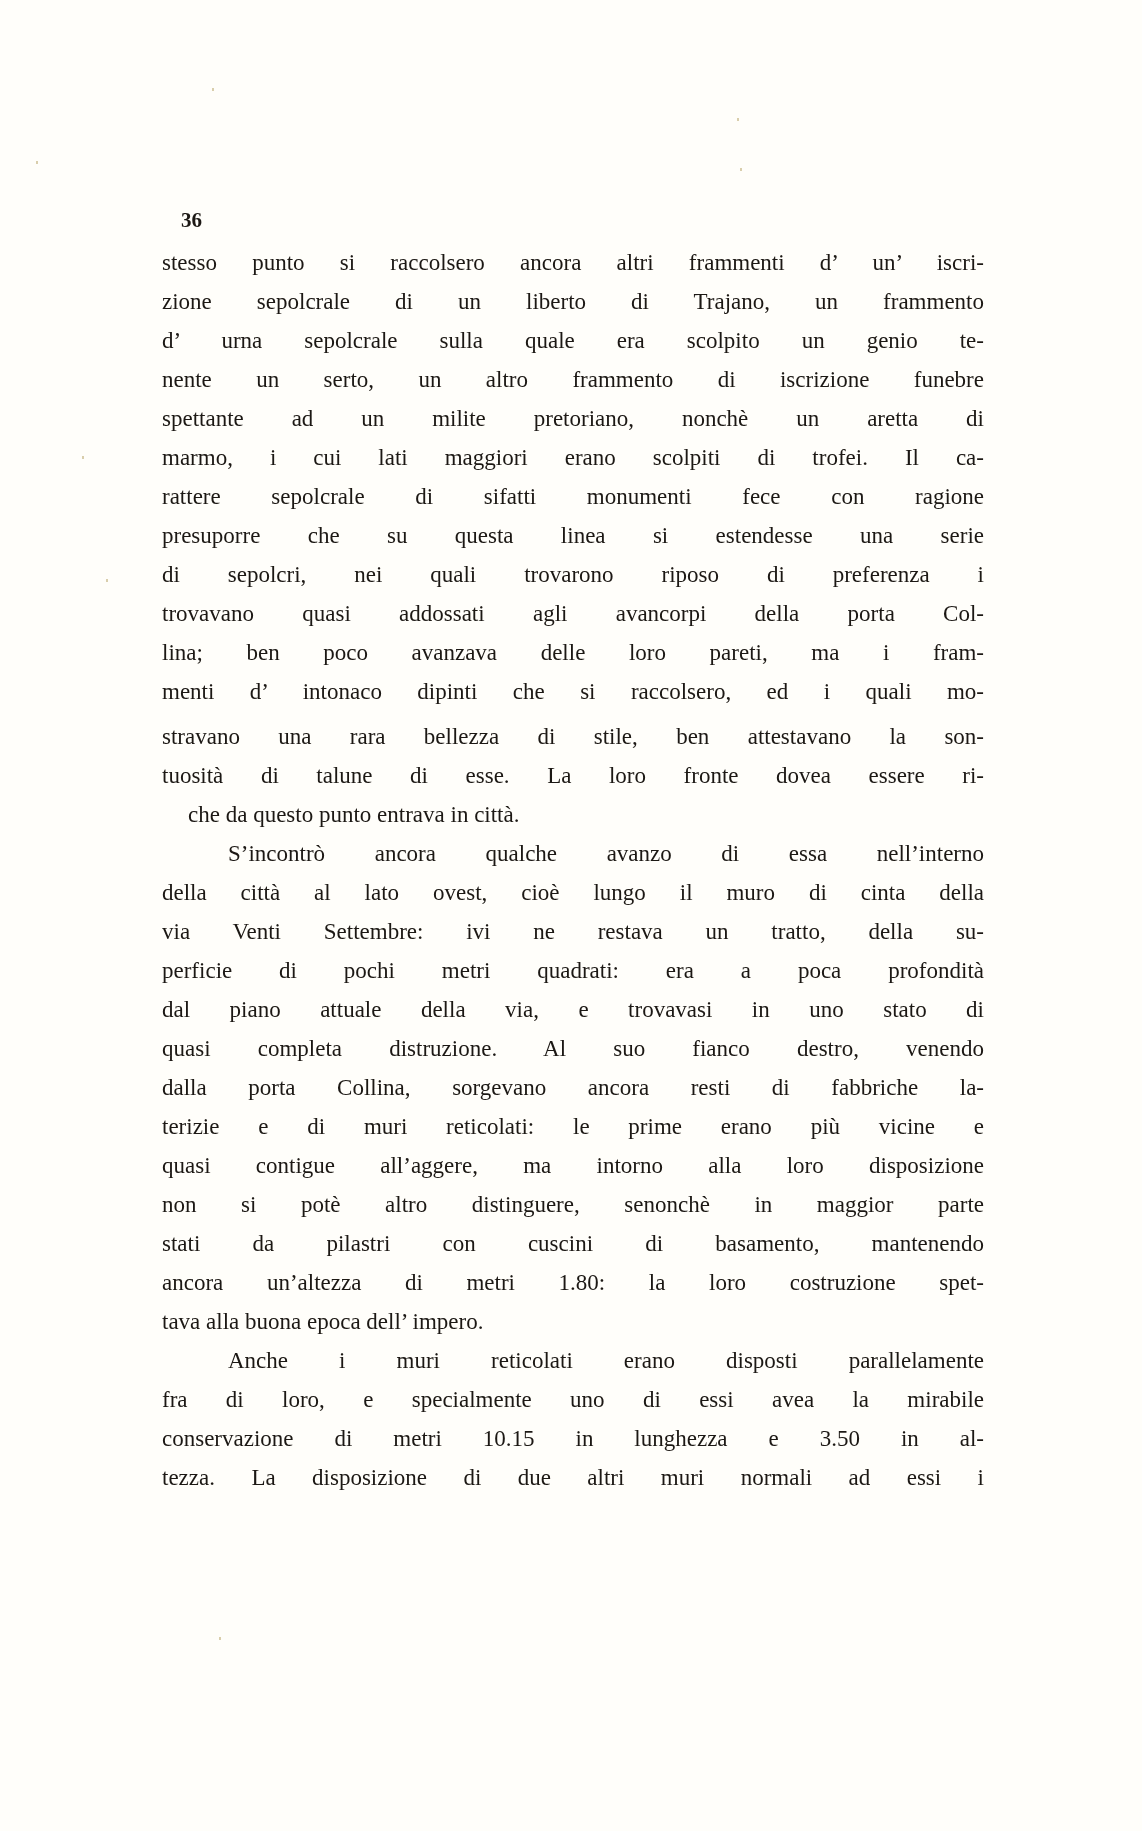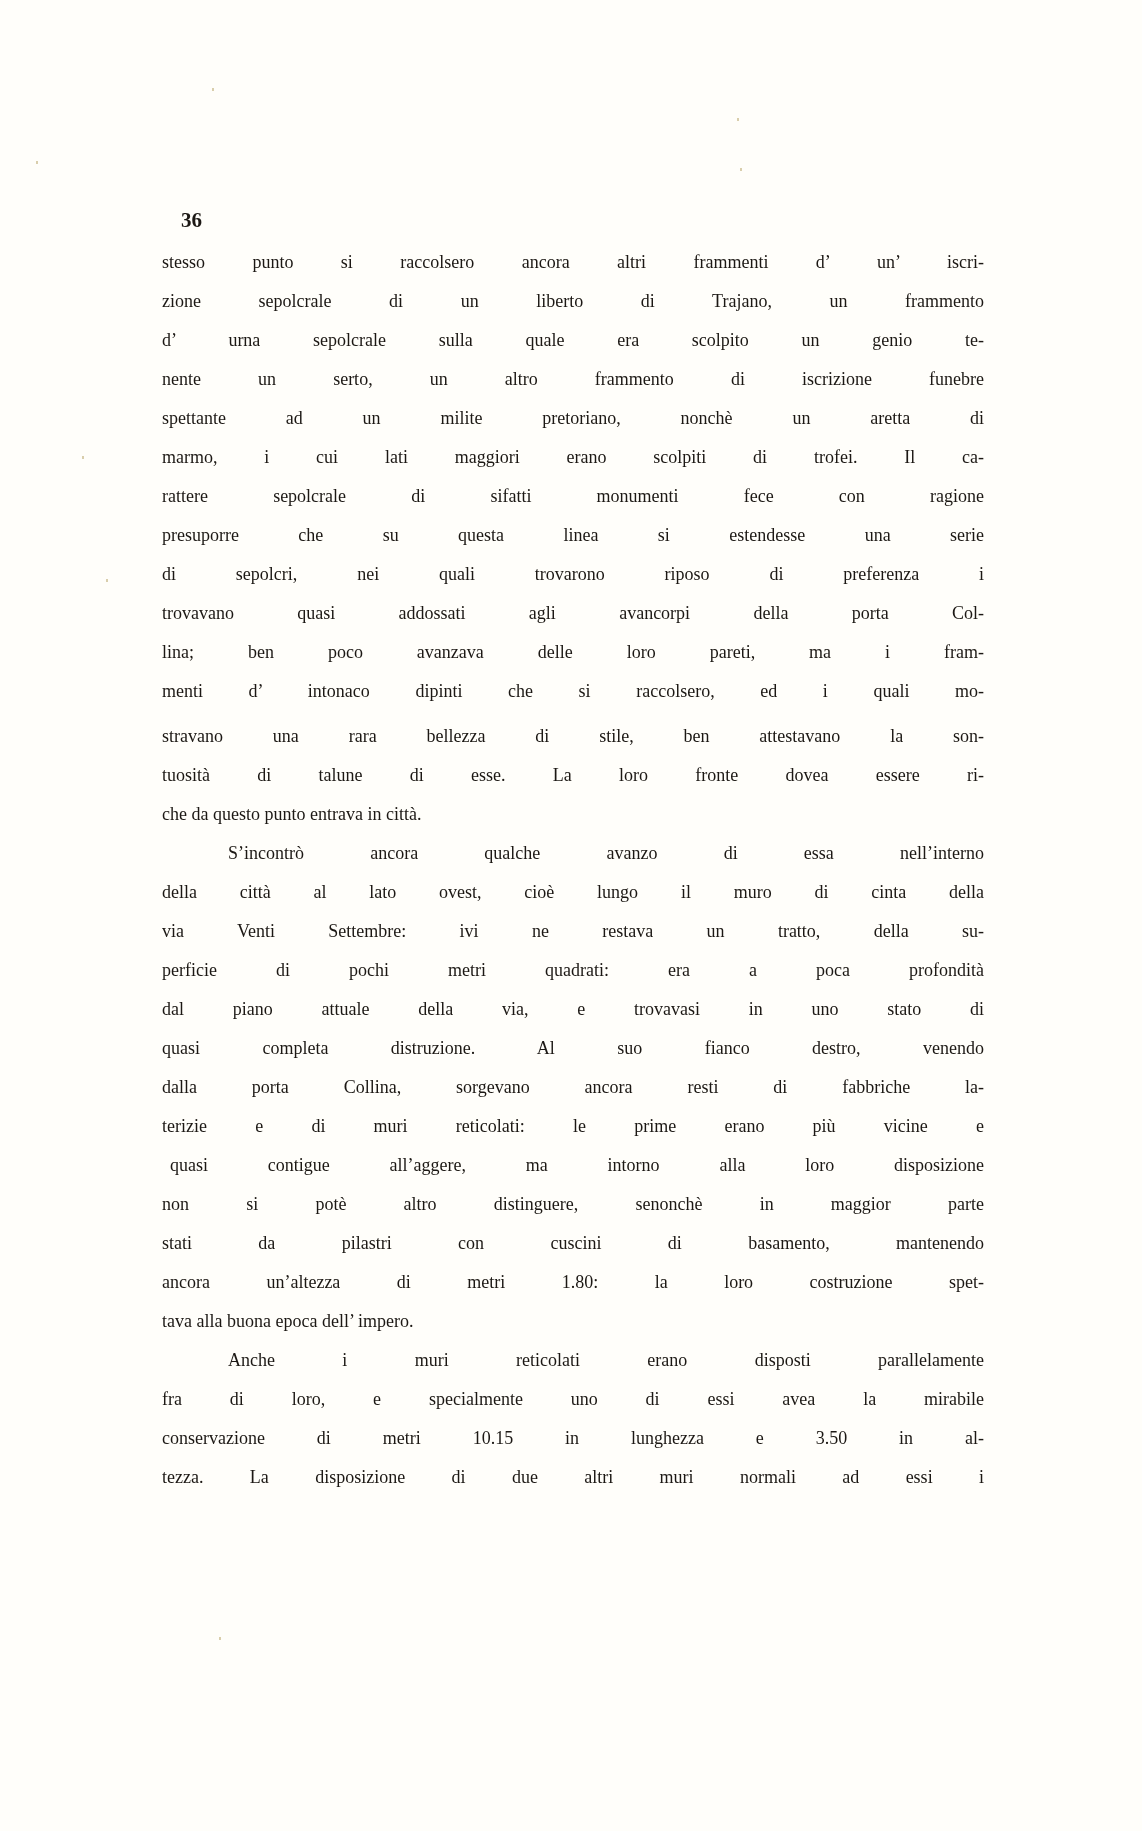--- a/index.html
+++ b/index.html
@@ -26,21 +26,21 @@
   .body-text {
     position: absolute;
     left: 162px;
     top: 243px;
     width: 822px;
   }
   .line {
     display: block;
     height: 39px;
     line-height: 39px;
-    font-size: 18px;
+    font-size: 23px;
     text-align: justify;
     text-align-last: justify;
     white-space: nowrap;
   }
   .line.indent {
     padding-left: 66px;
   }
   .line.last-of-para {
     text-align-last: left;
   }
@@ -67,33 +67,33 @@
     <span class="line" style="white-space: normal;">spettante ad un milite pretoriano, nonchè un aretta di</span>
     <span class="line" style="white-space: normal;">marmo, i cui lati maggiori erano scolpiti di trofei. Il ca-</span>
     <span class="line" style="white-space: normal;">rattere sepolcrale di sifatti monumenti fece con ragione</span>
     <span class="line" style="white-space: normal;">presuporre che su questa linea si estendesse una serie</span>
     <span class="line" style="white-space: normal;">di sepolcri, nei quali trovarono riposo di preferenza i</span>
     <span class="line" style="white-space: normal;">trovavano quasi addossati agli avancorpi della porta Col-</span>
     <span class="line" style="white-space: normal;">lina; ben poco avanzava delle loro pareti, ma i fram-</span>
     <span class="line" style="white-space: normal;">menti d’ intonaco dipinti che si raccolsero, ed i quali mo-</span>
     <span class="line" style="white-space: normal; margin-top: 6px;">stravano una rara bellezza di stile, ben attestavano la son-</span>
     <span class="line" style="white-space: normal;">tuosità di talune di esse. La loro fronte dovea essere ri-</span>
-    <span class="line last-of-para" style="white-space: normal;">che da questo punto entrava in città.</span>
+    <span class="line last-of-para" style="white-space: normal; margin-left: 26px;">che da questo punto entrava in città.</span>
   </div>
 
   <div class="paragraph">
     <span class="line indent" style="white-space: normal;">S’incontrò ancora qualche avanzo di essa nell’interno</span>
     <span class="line" style="white-space: normal;">della città al lato ovest, cioè lungo il muro di cinta della</span>
     <span class="line" style="white-space: normal;">via Venti Settembre: ivi ne restava un tratto, della su-</span>
     <span class="line" style="white-space: normal;">perficie di pochi metri quadrati: era a poca profondità</span>
     <span class="line" style="white-space: normal;">dal piano attuale della via, e trovavasi in uno stato di</span>
     <span class="line" style="white-space: normal;">quasi completa distruzione. Al suo fianco destro, venendo</span>
     <span class="line" style="white-space: normal;">dalla porta Collina, sorgevano ancora resti di fabbriche la-</span>
     <span class="line" style="white-space: normal;">terizie e di muri reticolati: le prime erano più vicine e</span>
-    <span class="line" style="white-space: normal; margin-left: 8px;">quasi contigue all’aggere, ma intorno alla loro disposizione</span>
+    <span class="line" style="white-space: normal;">quasi contigue all’aggere, ma intorno alla loro disposizione</span>
     <span class="line" style="white-space: normal;">non si potè altro distinguere, senonchè in maggior parte</span>
     <span class="line" style="white-space: normal;">stati da pilastri con cuscini di basamento, mantenendo</span>
     <span class="line" style="white-space: normal; font-family: Liberation Serif, serif;">ancora un’altezza di metri 1.80: la loro costruzione spet-</span>
     <span class="line last-of-para" style="white-space: normal;">tava alla buona epoca dell’ impero.</span>
   </div>
 
   <div class="paragraph">
     <span class="line indent" style="white-space: normal;">Anche i muri reticolati erano disposti parallelamente</span>
     <span class="line" style="white-space: normal;">fra di loro, e specialmente uno di essi avea la mirabile</span>
     <span class="line" style="white-space: normal;">conservazione di metri 10.15 in lunghezza e 3.50 in al-</span>

